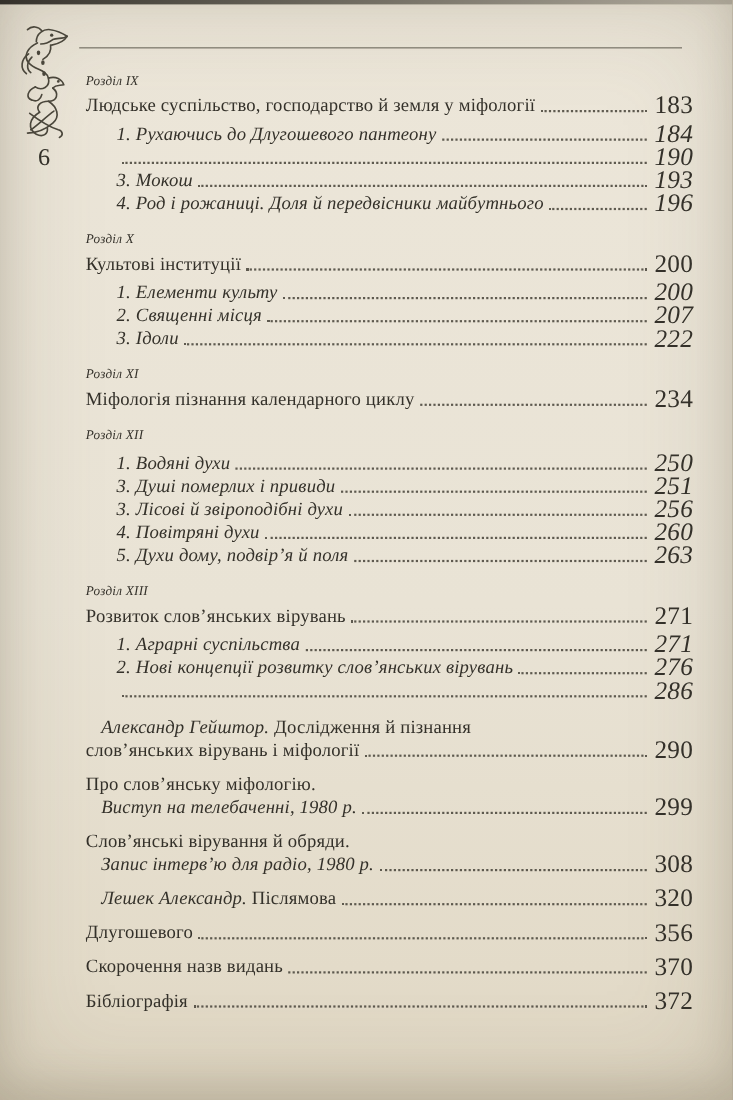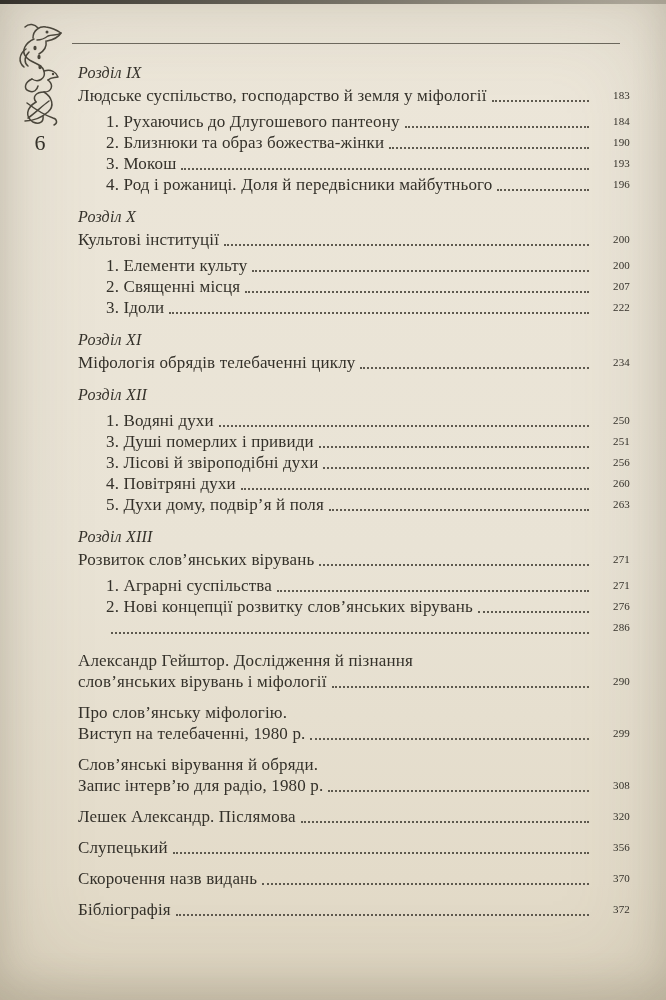--- a/index.html
+++ b/index.html
@@ -27,34 +27,34 @@
     font-size:22px;line-height:26px;
   }
   .top-rule{
     position:absolute;left:72px;top:43px;width:548px;height:0;
     border-top:1.6px solid var(--rule);opacity:.85;
   }
   .content{position:absolute;left:78px;right:36px;top:63px;}
   .block{margin-bottom:12px;}
   .block.entry{margin-bottom:10px;}
   .chapter{
-    font-style:italic;font-size:16px;line-height:20px;margin-bottom:2px;
+    font-style:italic;font-size:12px;line-height:20px;margin-bottom:2px;
     letter-spacing:.2px;
   }
   .row{display:flex;align-items:center;font-size:17px;line-height:21px;letter-spacing:.15px;}
-  .items{margin-top:5px;}
+  .items{margin-top:5px;font-style:italic;}
   .row.indent{padding-left:28px;}
-  .txt .it{}
+  .txt .it{font-style:italic;margin-left:14px;}
   .leader{
     flex:1;min-width:14px;align-self:flex-end;
     margin:0 7px 4px 5px;
     border-bottom:2px dotted var(--leader);
     opacity:.9;
   }
-  .pg{min-width:34px;text-align:right;font-size:11px;}
+  .pg{min-width:34px;text-align:right;font-size:23px;}
 </style>
 </head>
 <body>
 
 <div class="page">
 
   <div class="photo-edge-top"></div>
 
   <svg class="ornament" viewBox="0 0 52 108" fill="none" stroke="#4a463b" stroke-width="1.5" stroke-linecap="round" stroke-linejoin="round">
 
@@ -97,21 +97,20 @@
             <span class="leader"></span>
             <span class="pg">183</span>
           </div>
           <div class="items">
             <div class="row indent">
               <span class="txt"><span>1. Рухаючись до Длугошевого пантеону</span></span>
               <span class="leader"></span>
               <span class="pg">184</span>
             </div>
             <div class="row indent">
-              <span class="txt"><span>2. Близнюки та образ божества-жінки</span></span>
               <span class="leader"></span>
               <span class="pg">190</span>
             </div>
             <div class="row indent">
               <span class="txt"><span>3. Мокош</span></span>
               <span class="leader"></span>
               <span class="pg">193</span>
             </div>
             <div class="row indent">
               <span class="txt"><span>4. Род і рожаниці. Доля й передвісники майбутнього</span></span>
@@ -141,21 +140,21 @@
             <div class="row indent">
               <span class="txt"><span>3. Ідоли</span></span>
               <span class="leader"></span>
               <span class="pg">222</span>
             </div>
           </div>
         </div>
         <div class="block section">
           <div class="chapter">Розділ XI</div>
           <div class="row lvl0">
-            <span class="txt"><span>Міфологія обрядів телебаченні циклу</span></span>
+            <span class="txt"><span>Міфологія пізнання календарного циклу</span></span>
             <span class="leader"></span>
             <span class="pg">234</span>
           </div>
         </div>
         <div class="block section">
           <div class="chapter">Розділ XII</div>
           <div class="items">
             <div class="row indent">
               <span class="txt"><span>1. Водяні духи</span></span>
               <span class="leader"></span>
@@ -239,21 +238,21 @@
         </div>
         <div class="block entry">
           <div class="row lvl0">
             <span class="txt"><span class="it">Лешек Александр.</span><span> Післямова</span></span>
             <span class="leader"></span>
             <span class="pg">320</span>
           </div>
         </div>
         <div class="block entry">
           <div class="row lvl0">
-            <span class="txt"><span>Слупецький</span></span>
+            <span class="txt"><span>Длугошевого</span></span>
             <span class="leader"></span>
             <span class="pg">356</span>
           </div>
         </div>
         <div class="block entry">
           <div class="row lvl0">
             <span class="txt"><span>Скорочення назв видань</span></span>
             <span class="leader"></span>
             <span class="pg">370</span>
           </div>

